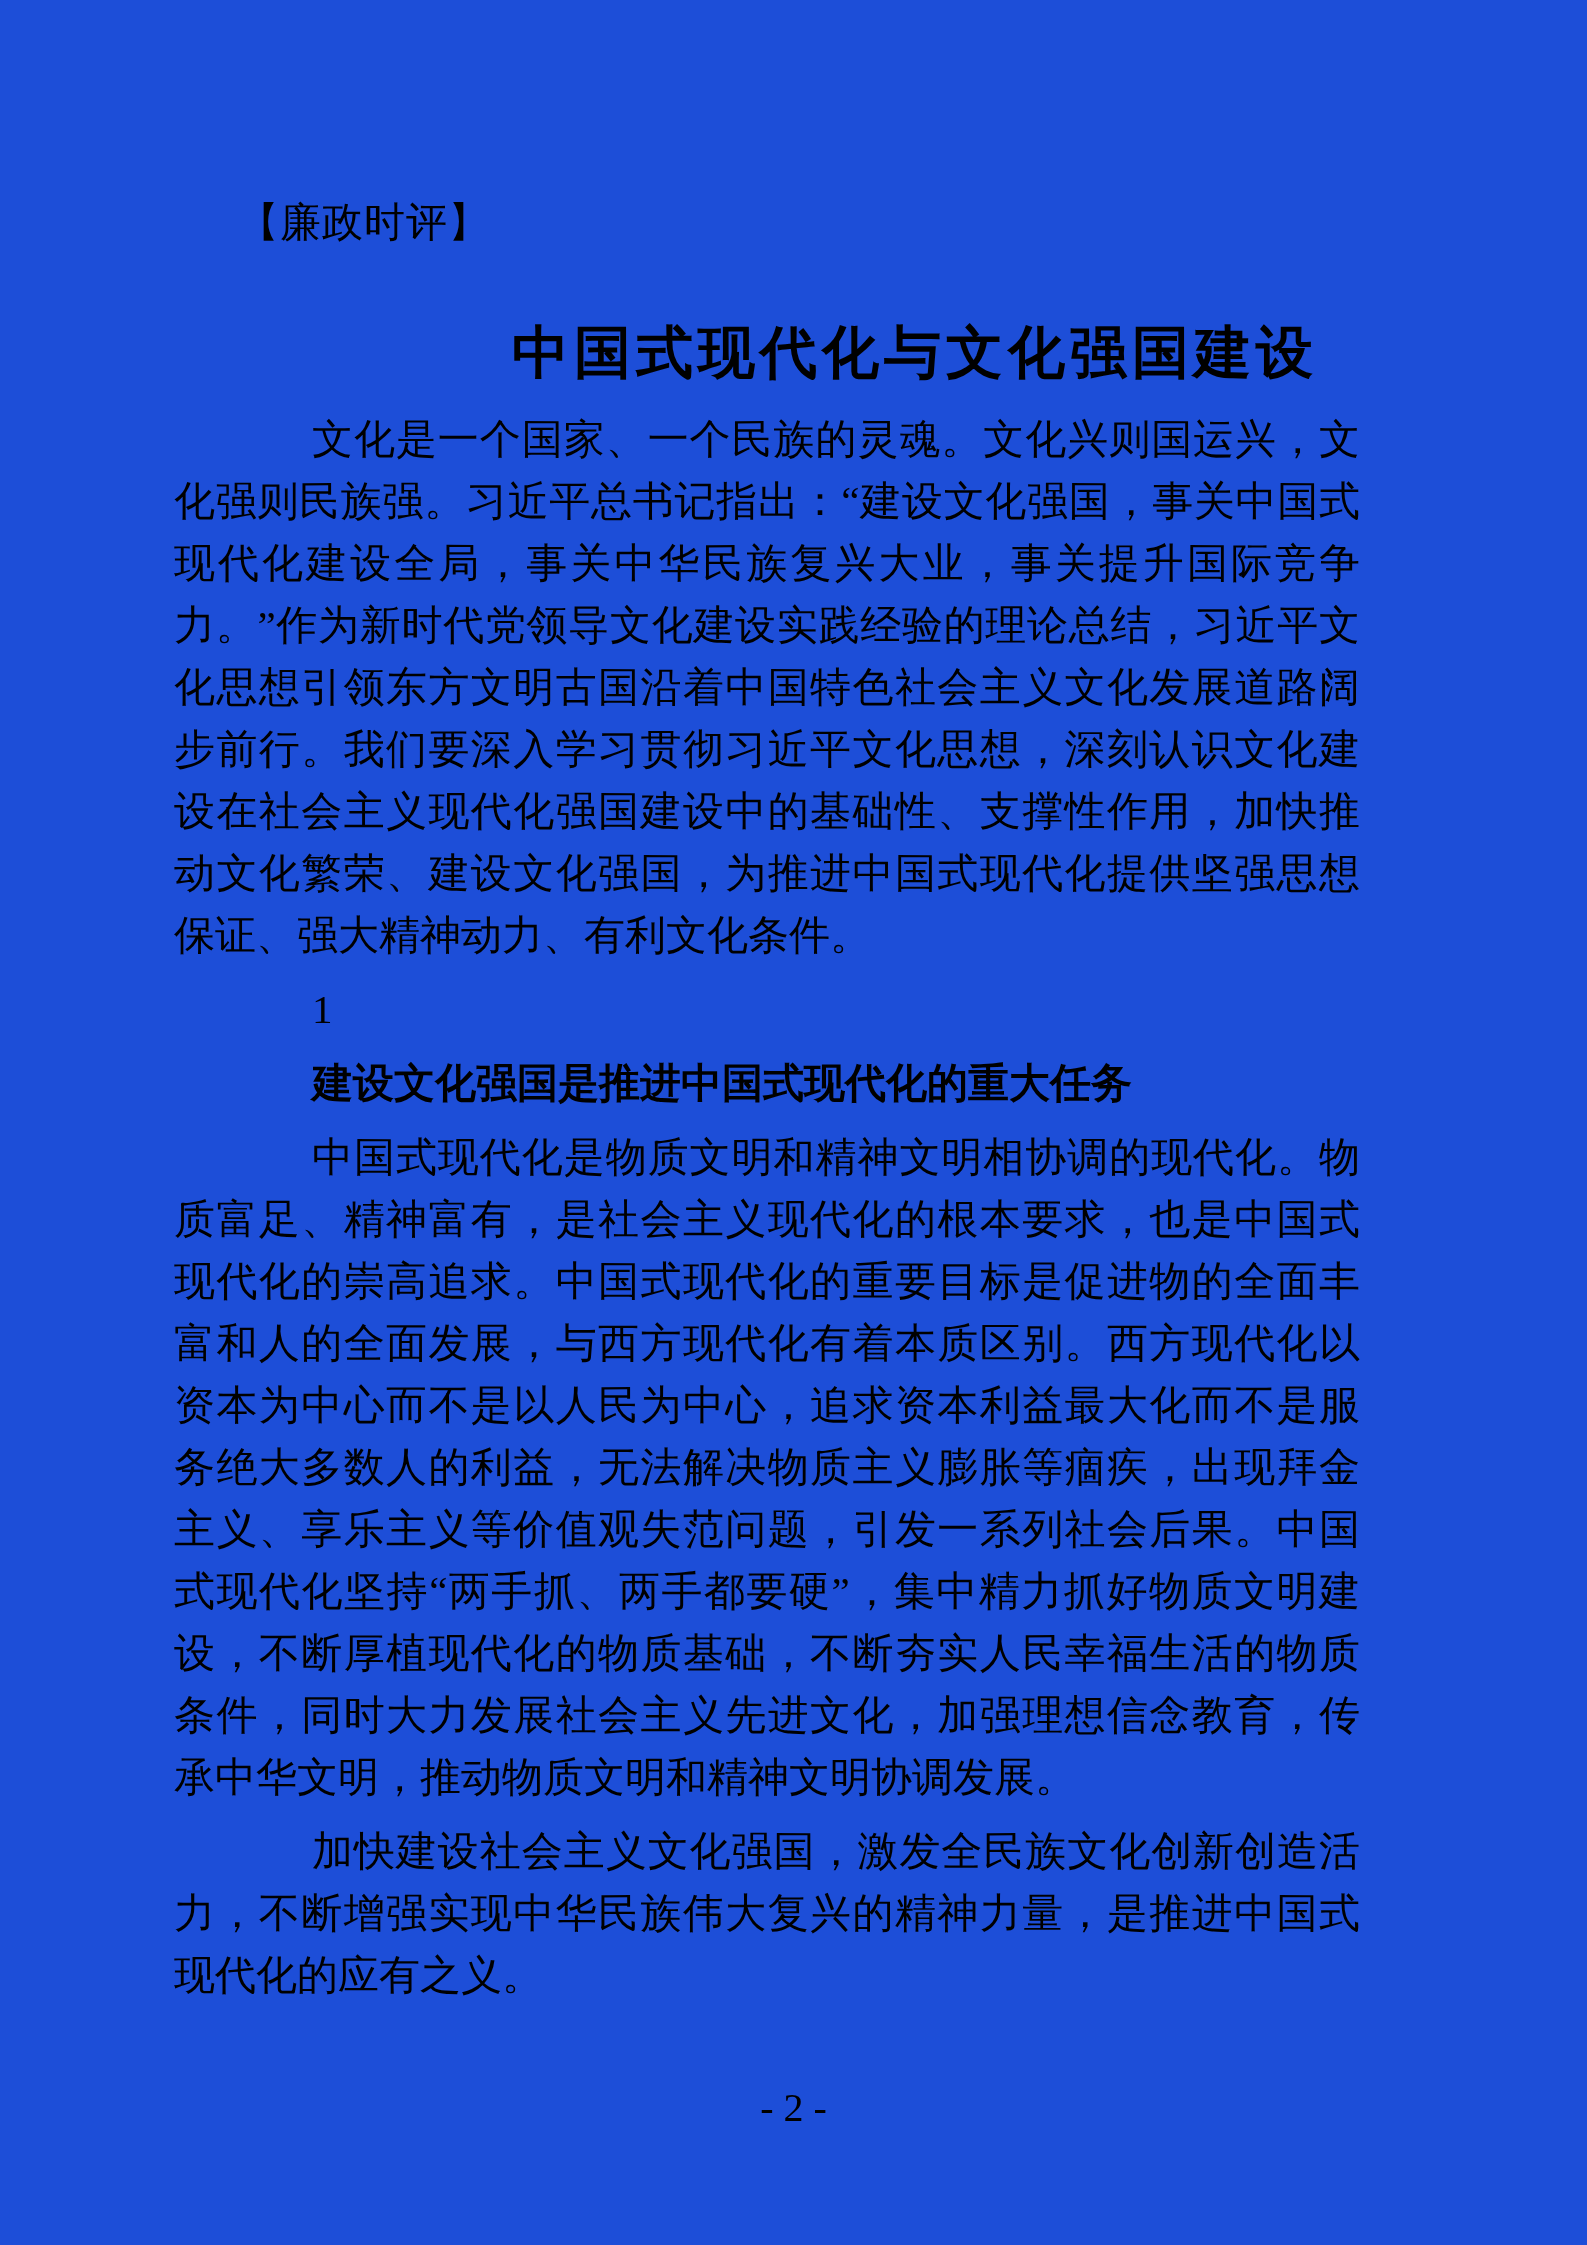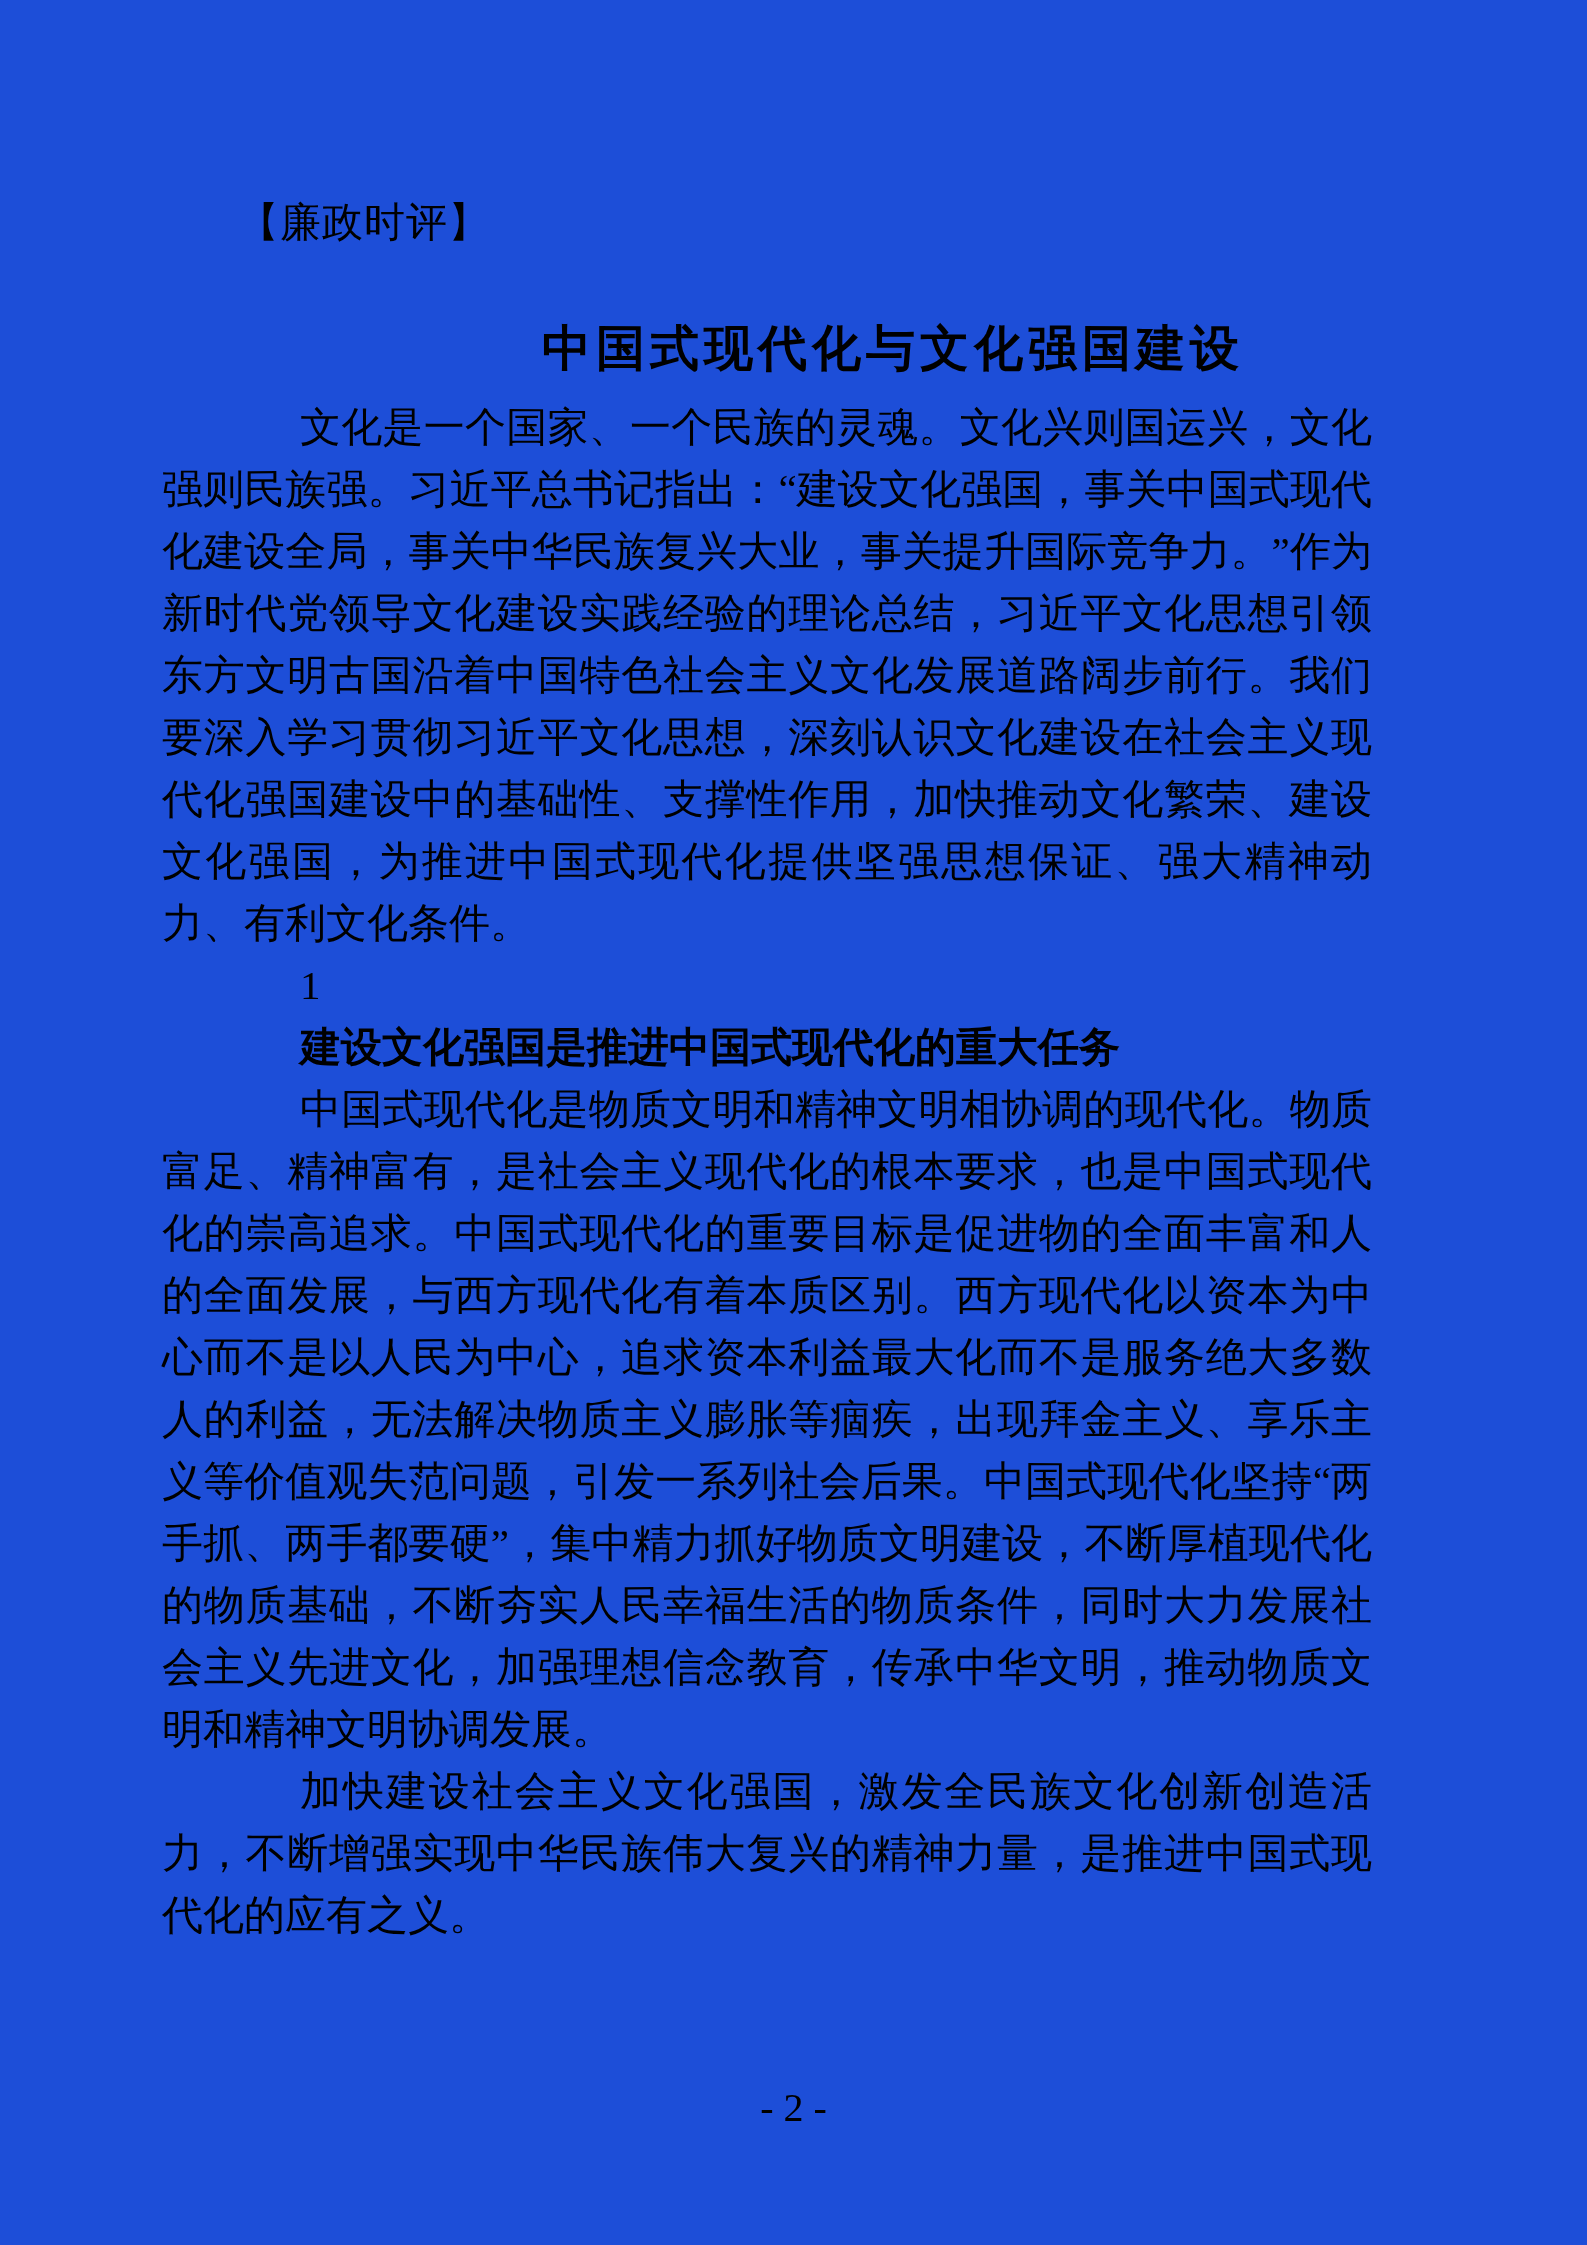--- a/index.html
+++ b/index.html
@@ -24,42 +24,42 @@
     position: absolute;
     left: 238px;
     top: 200px;
     font-size: 41px;
     line-height: 1.1;
     letter-spacing: 1px;
     white-space: nowrap;
   }
   .title {
     position: absolute;
-    left: 542px;
+    left: 512px;
     top: 322px;
     margin: 0;
-    font-size: 49px;
+    font-size: 57px;
     font-weight: bold;
     line-height: 1.1;
     letter-spacing: 5px;
     white-space: nowrap;
   }
   .body-text {
     position: absolute;
     left: 162px;
     top: 396px;
     width: 1210px;
     font-size: 41px;
     line-height: 62px;
     text-align: justify;
     text-justify: inter-character;
     word-break: break-all;
   }
   .body-text p {
-    margin: 0;
+    margin: 12px;
     padding: 0;
     text-indent: 138px;
   }
   .section-heading {
     font-weight: bold;
   }
   .footer {
     position: absolute;
     left: 0;
     top: 2086px;

